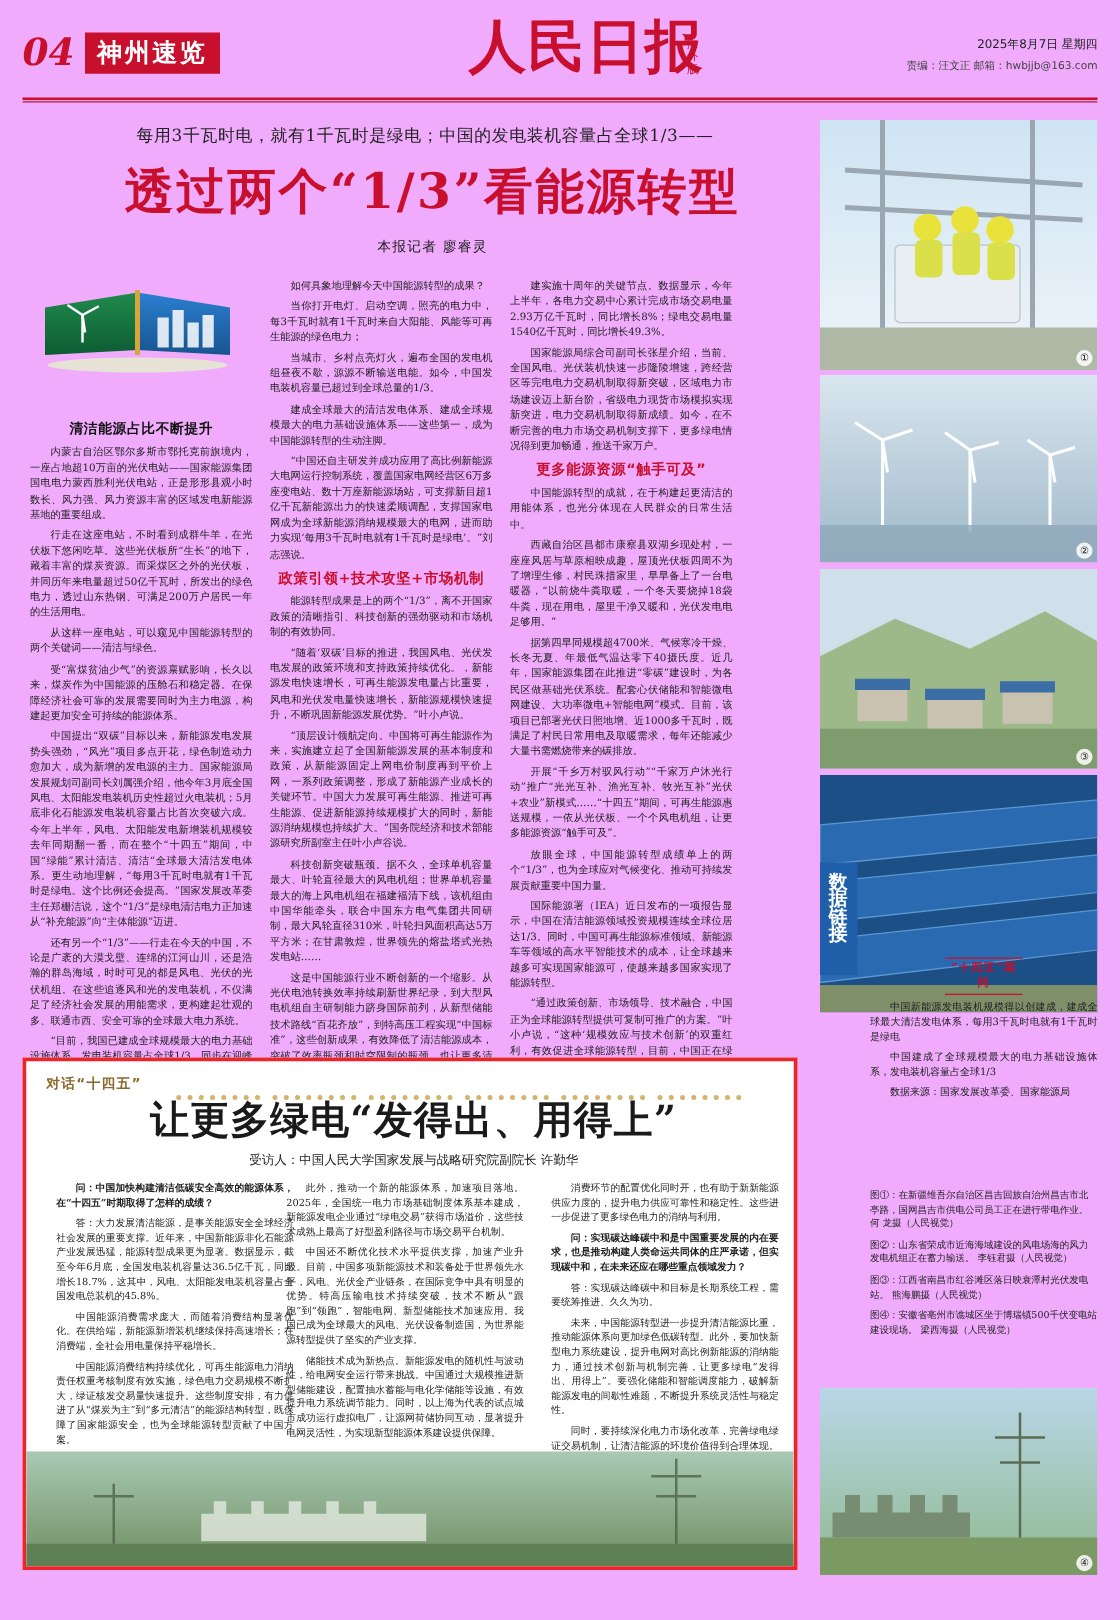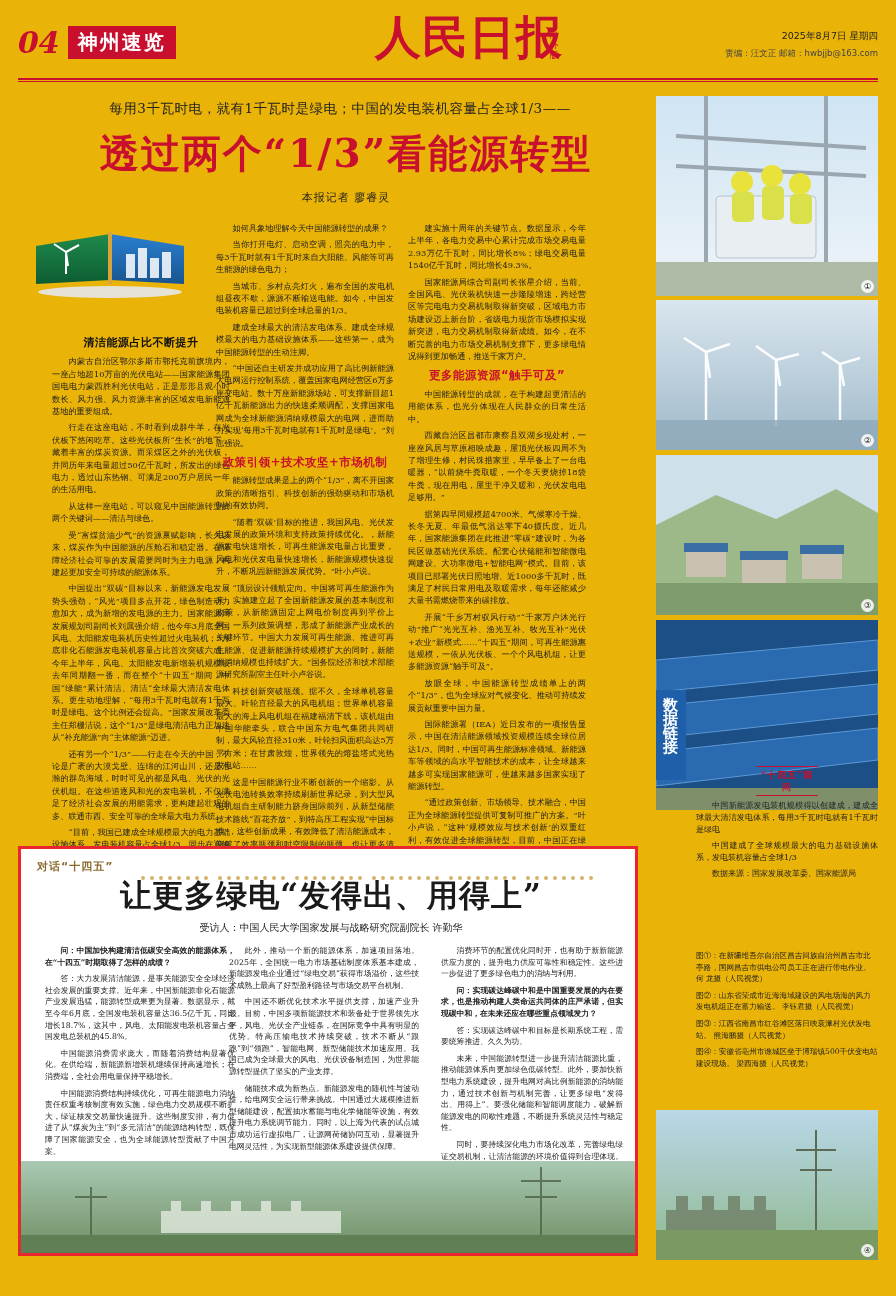--- a/index.html
+++ b/index.html
@@ -7,21 +7,21 @@
   body {
     width: 896px; height: 1296px;
     background: #fdfdfb;
     font-family: "DejaVu Sans", "Liberation Sans", sans-serif;
     color: #1a1a1a;
     position: relative;
     overflow: hidden;
   }
   .page {
     position: absolute; left:0; top:0; width:896px; height:1296px;
-    background:#eab308;
+    background:#f0abfc;
   }
   
   .masthead {
     position:absolute; left:18px; top:26px; width:860px; height:46px;
     display:flex; align-items:flex-start;
   }
   .pagenum {
     font-family:"DejaVu Serif","Liberation Serif",serif;
     font-style:italic; font-weight:bold; font-size:30px; color:#c8102e;
     line-height:34px; margin-right:8px;
@@ -98,21 +98,21 @@
   .subhead {
     font-weight:bold; font-size:11px; color:#111; text-align:center;
     margin:7px 0 6px 0; text-indent:0; letter-spacing:.5px;
     font-family:"DejaVu Sans","Liberation Sans",sans-serif;
   }
   .subhead-red {
     font-weight:bold; font-size:11.5px; color:#c8102e; text-align:center;
     margin:7px 0 6px 0; text-indent:0; letter-spacing:.5px;
     font-family:"DejaVu Sans","Liberation Sans",sans-serif;
   }
-  #col1 { left:24px;  top:330px; width:178px;margin-left:28px; }
+  #col1 { left:24px;  top:330px; width:178px; }
   #col2 { left:216px; top:222px; width:178px; }
   #col3 { left:408px; top:222px; width:178px; }
   #col4 { left:600px; top:330px; width:178px; }
 
   
   .photo {
     position:absolute; overflow:hidden;
   }
   .photo .num {
     position:absolute; right:4px; bottom:3px;

